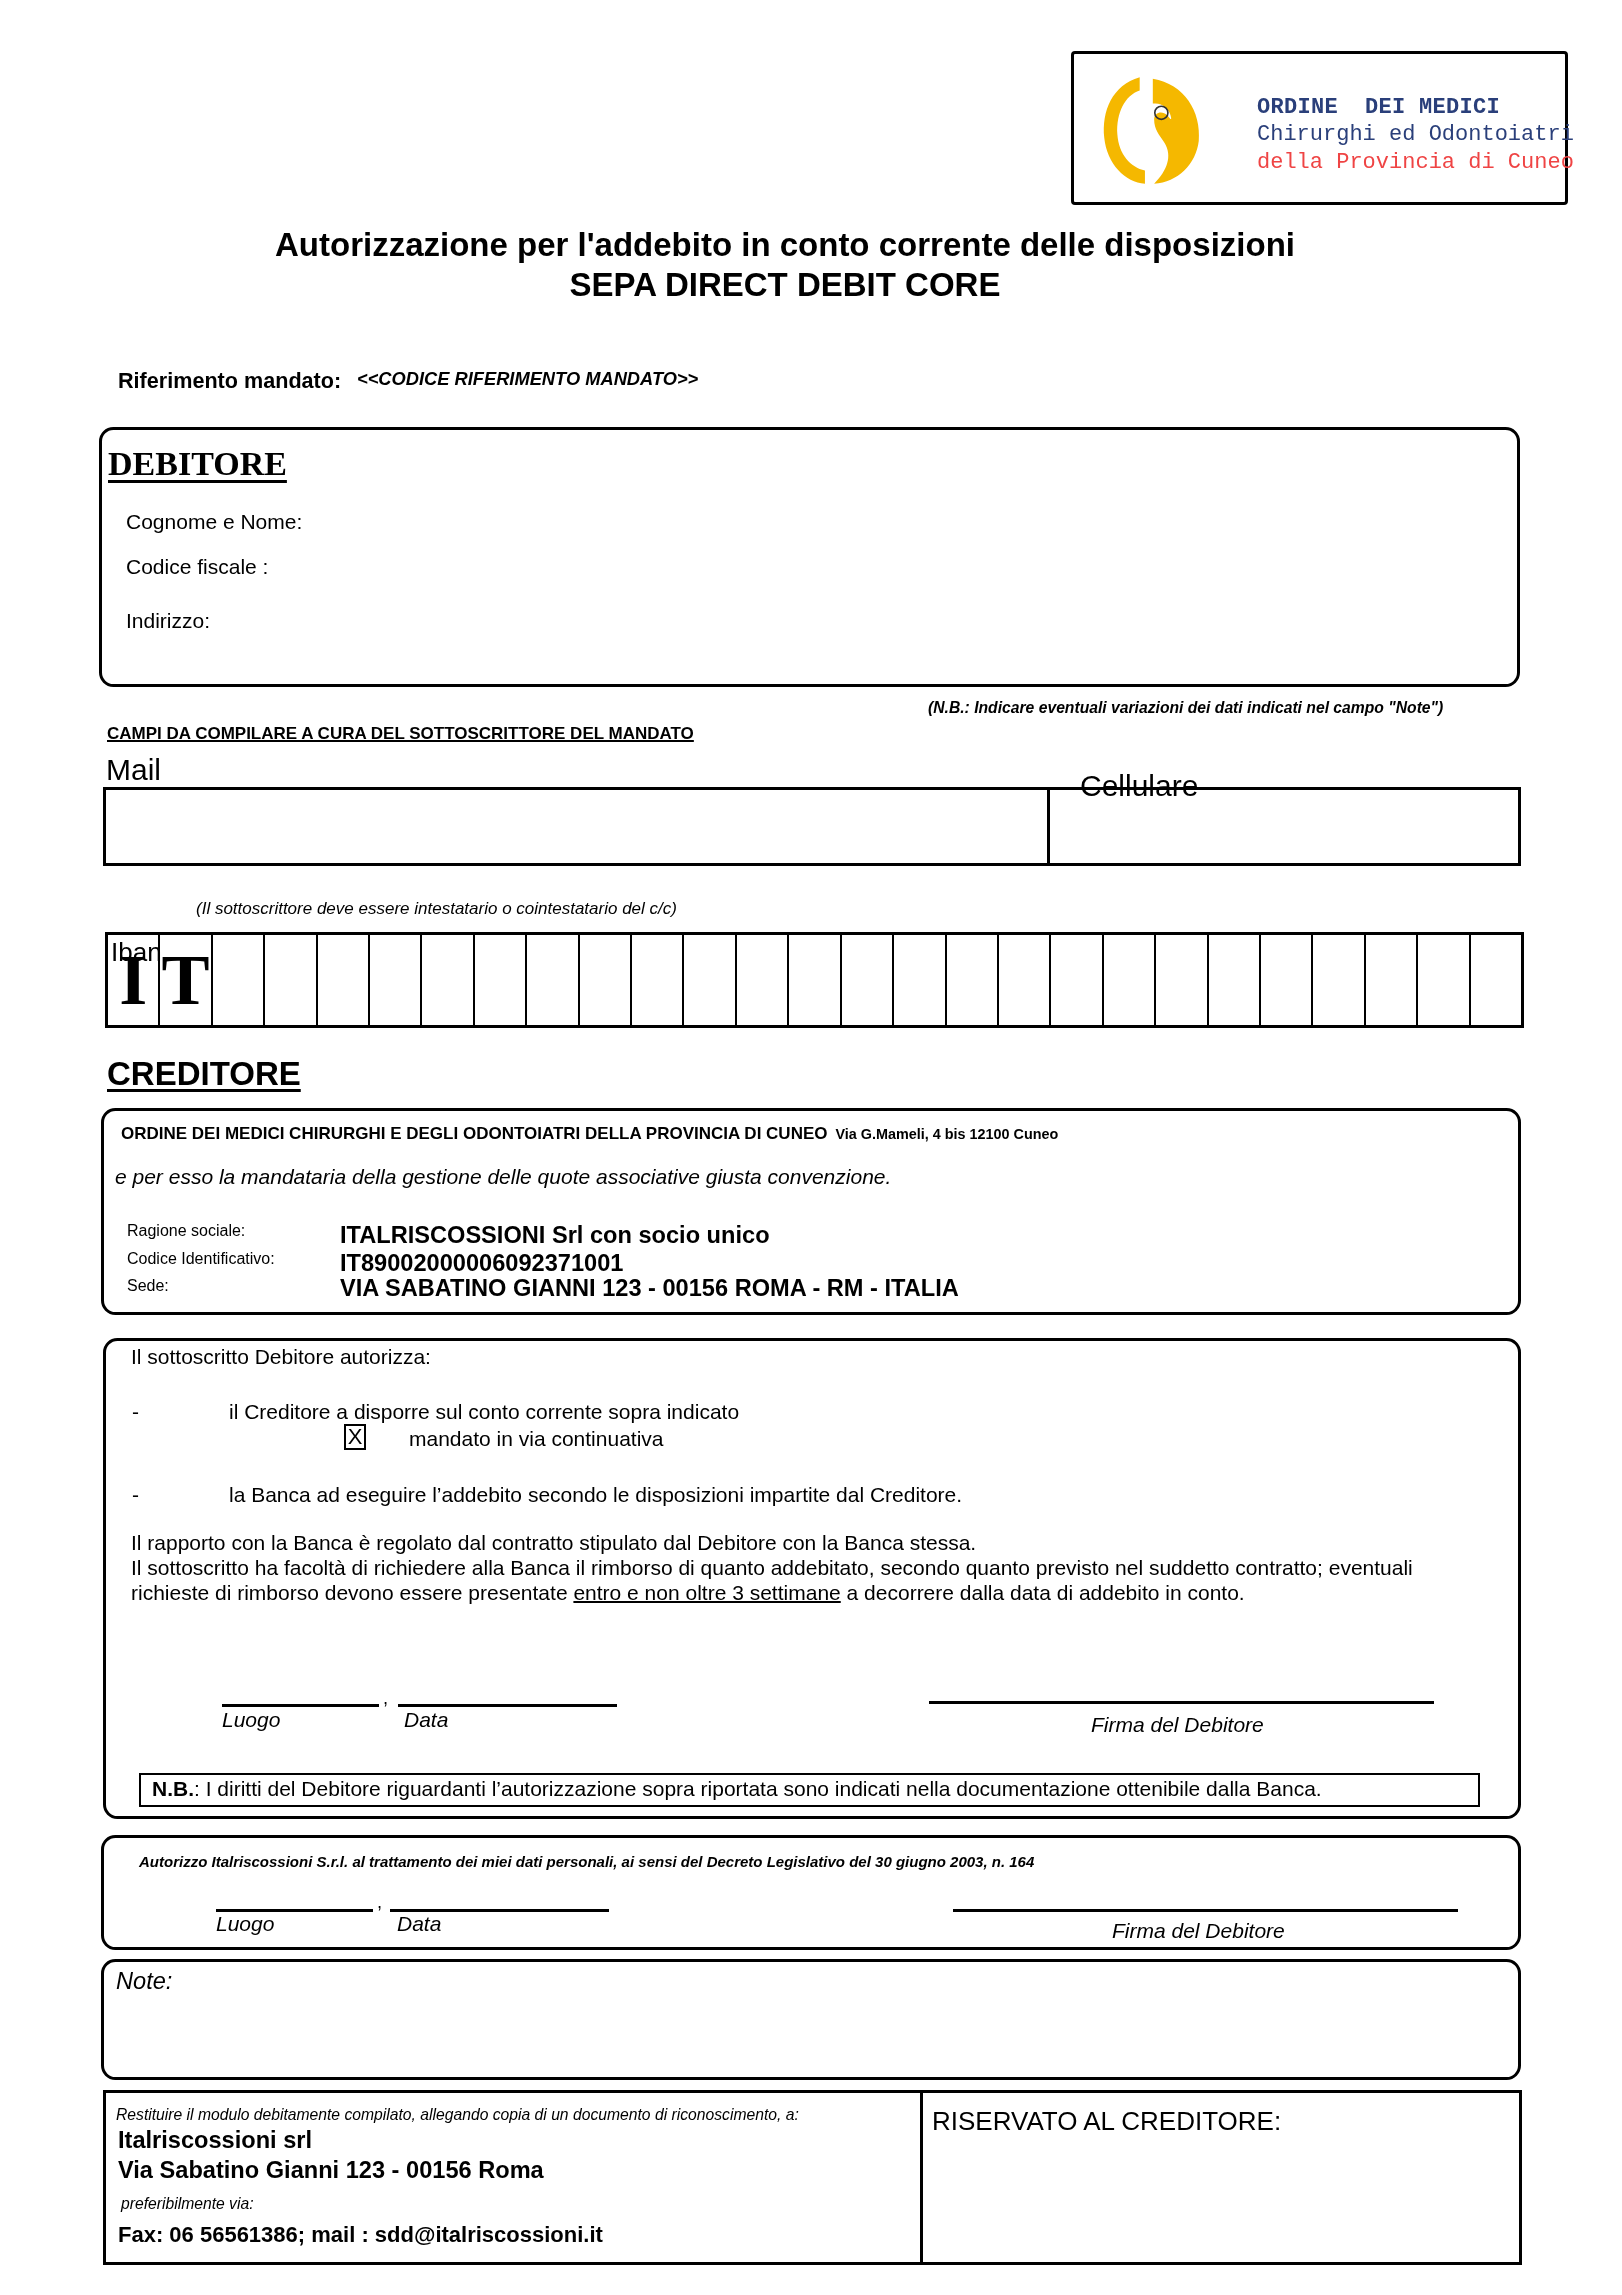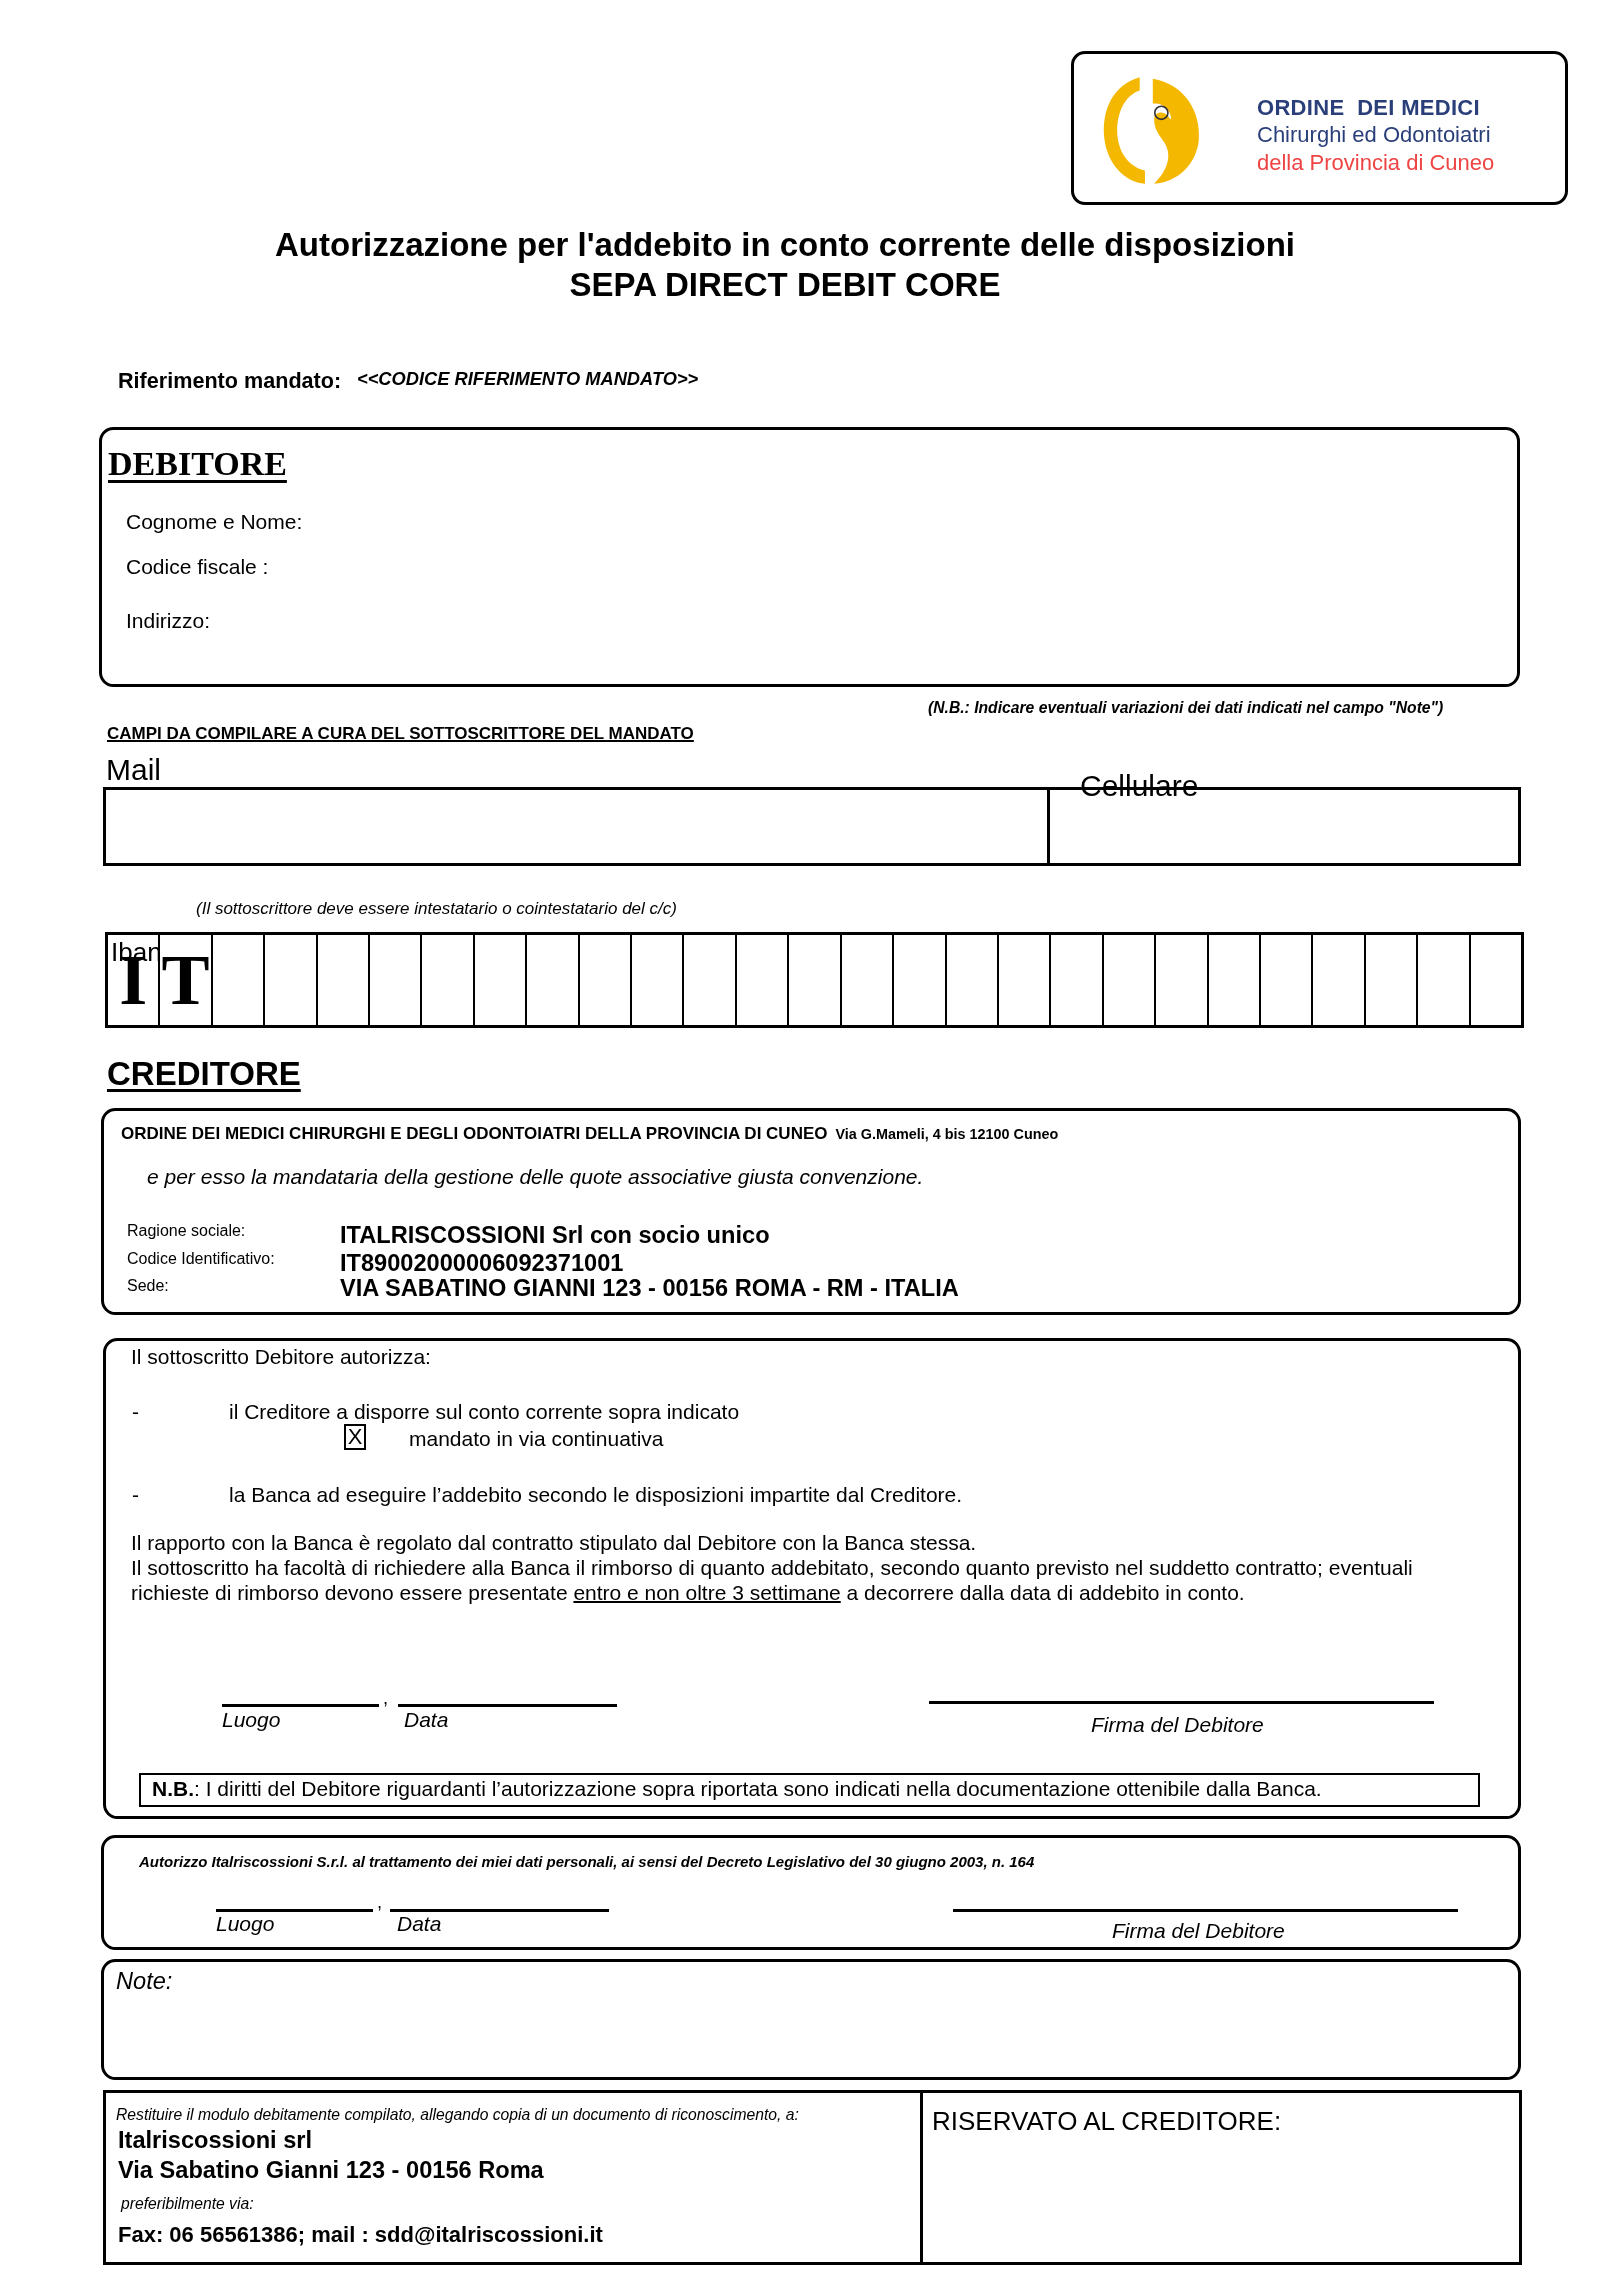--- a/index.html
+++ b/index.html
@@ -2,21 +2,21 @@
 <html style="font-size:10.5px"><head>
 <meta charset="utf-8">
 <style>
   html, body { margin: 0; padding: 0; background: #ffffff; }
   body { width: 1622px; height: 2295px; position: relative; overflow: hidden; font-family: "Liberation Sans", sans-serif; color: #000; }
   .abs { position: absolute; }
   .box { position: absolute; border: 3.3px solid #000; border-radius: 14.4px; box-sizing: border-box; }
   .sq { position: absolute; border: 3.9px solid #000; box-sizing: border-box; }
 
   
-  #logo-box { left: 1071px; top: 51px; width: 497px; height: 154px; border: 3.3px solid #000; border-radius: 14px; box-sizing: border-box; }
+  #logo-box { left: 1071px; top: 51px; width: 497px; height: 154px; border: 3.3px solid #000; border-radius: 4px; box-sizing: border-box; font-family: Liberation Mono, monospace; }
   #logo-svg { position: absolute; left: 25px; top: 18.3px; width: 105px; height: 115px; }
   .logo-t1 { position: absolute; left: 183px; top: 41px; font-size: 22px; font-weight: bold; color: #2a3f7a; letter-spacing: 0.3px; white-space: pre; }
   .logo-t2 { position: absolute; left: 183px; top: 68px; font-size: 22px; color: #2a3f7a; white-space: nowrap; }
   .logo-t3 { position: absolute; left: 183px; top: 96px; font-size: 22px; color: #ef4444; white-space: nowrap; }
 
   .title1 { left: 0; width: 1570px; top: 226px; text-align: center; font-size: 33px; font-weight: bold; }
   .title2 { left: 0; width: 1570px; top: 266px; text-align: center; font-size: 33px; font-weight: bold; }
 
   .ref-label { left: 118px; top: 368px; font-size: 21.6px; font-weight: bold; }
   .ref-value { left: 357px; top: 368px; font-size: 18.3px; font-weight: bold; font-style: italic; }
@@ -37,21 +37,21 @@
   .iban-hint { left: 196px; top: 899px; font-size: 17px; font-style: italic; }
   #iban-grid { left: 105px; top: 932px; width: 1419px; height: 96px; display: flex; border: 3.9px solid #000; box-sizing: border-box; }
   .iban-cell { flex: 1; border-right: 2px solid #000; box-sizing: border-box; display: flex; align-items: center; justify-content: center; font-family: "Liberation Serif", serif; font-weight: bold; font-size: 72px; line-height: 1; }
   .iban-cell:last-child { border-right: none; }
 
   
   .cred-title { left: 107px; top: 1055px; font-size: 33px; font-weight: bold; text-decoration: underline; text-decoration-thickness: 3.3px; text-underline-offset: 3.9px; }
   #cred-box { left: 101px; top: 1108px; width: 1420px; height: 207px; }
   .cred-org { left: 121px; top: 1124px; font-size: 17px; font-weight: bold; white-space: nowrap; }
   .cred-org-addr { font-size: 14.4px; margin-left: 7.9px; }
-  .cred-mand { left: 115px; top: 1165px; font-size: 21px; font-style: italic; white-space: nowrap; margin-left: 32px; }
+  .cred-mand { left: 115px; top: 1165px; font-size: 21px; font-style: italic; white-space: nowrap; }
   .cred-k { left: 127px; font-size: 16px; white-space: nowrap; }
   .cred-v { left: 340px; font-size: 23.6px; font-weight: bold; white-space: nowrap; }
 
   
   #auth-box { left: 103px; top: 1338px; width: 1418px; height: 481px; }
   .auth-t { left: 131px; font-size: 21px; white-space: nowrap; }
   .bullet { left: 132px; font-size: 21px; }
   .bullet-text { left: 229px; font-size: 21px; white-space: nowrap; }
   .checkbox { left: 344px; top: 1424px; width: 22px; height: 26px; border: 2.6px solid #000; box-sizing: border-box; font-size: 22px; line-height: 21px; text-align: center; }
   .u { text-decoration: underline; text-decoration-thickness: 2px; }

